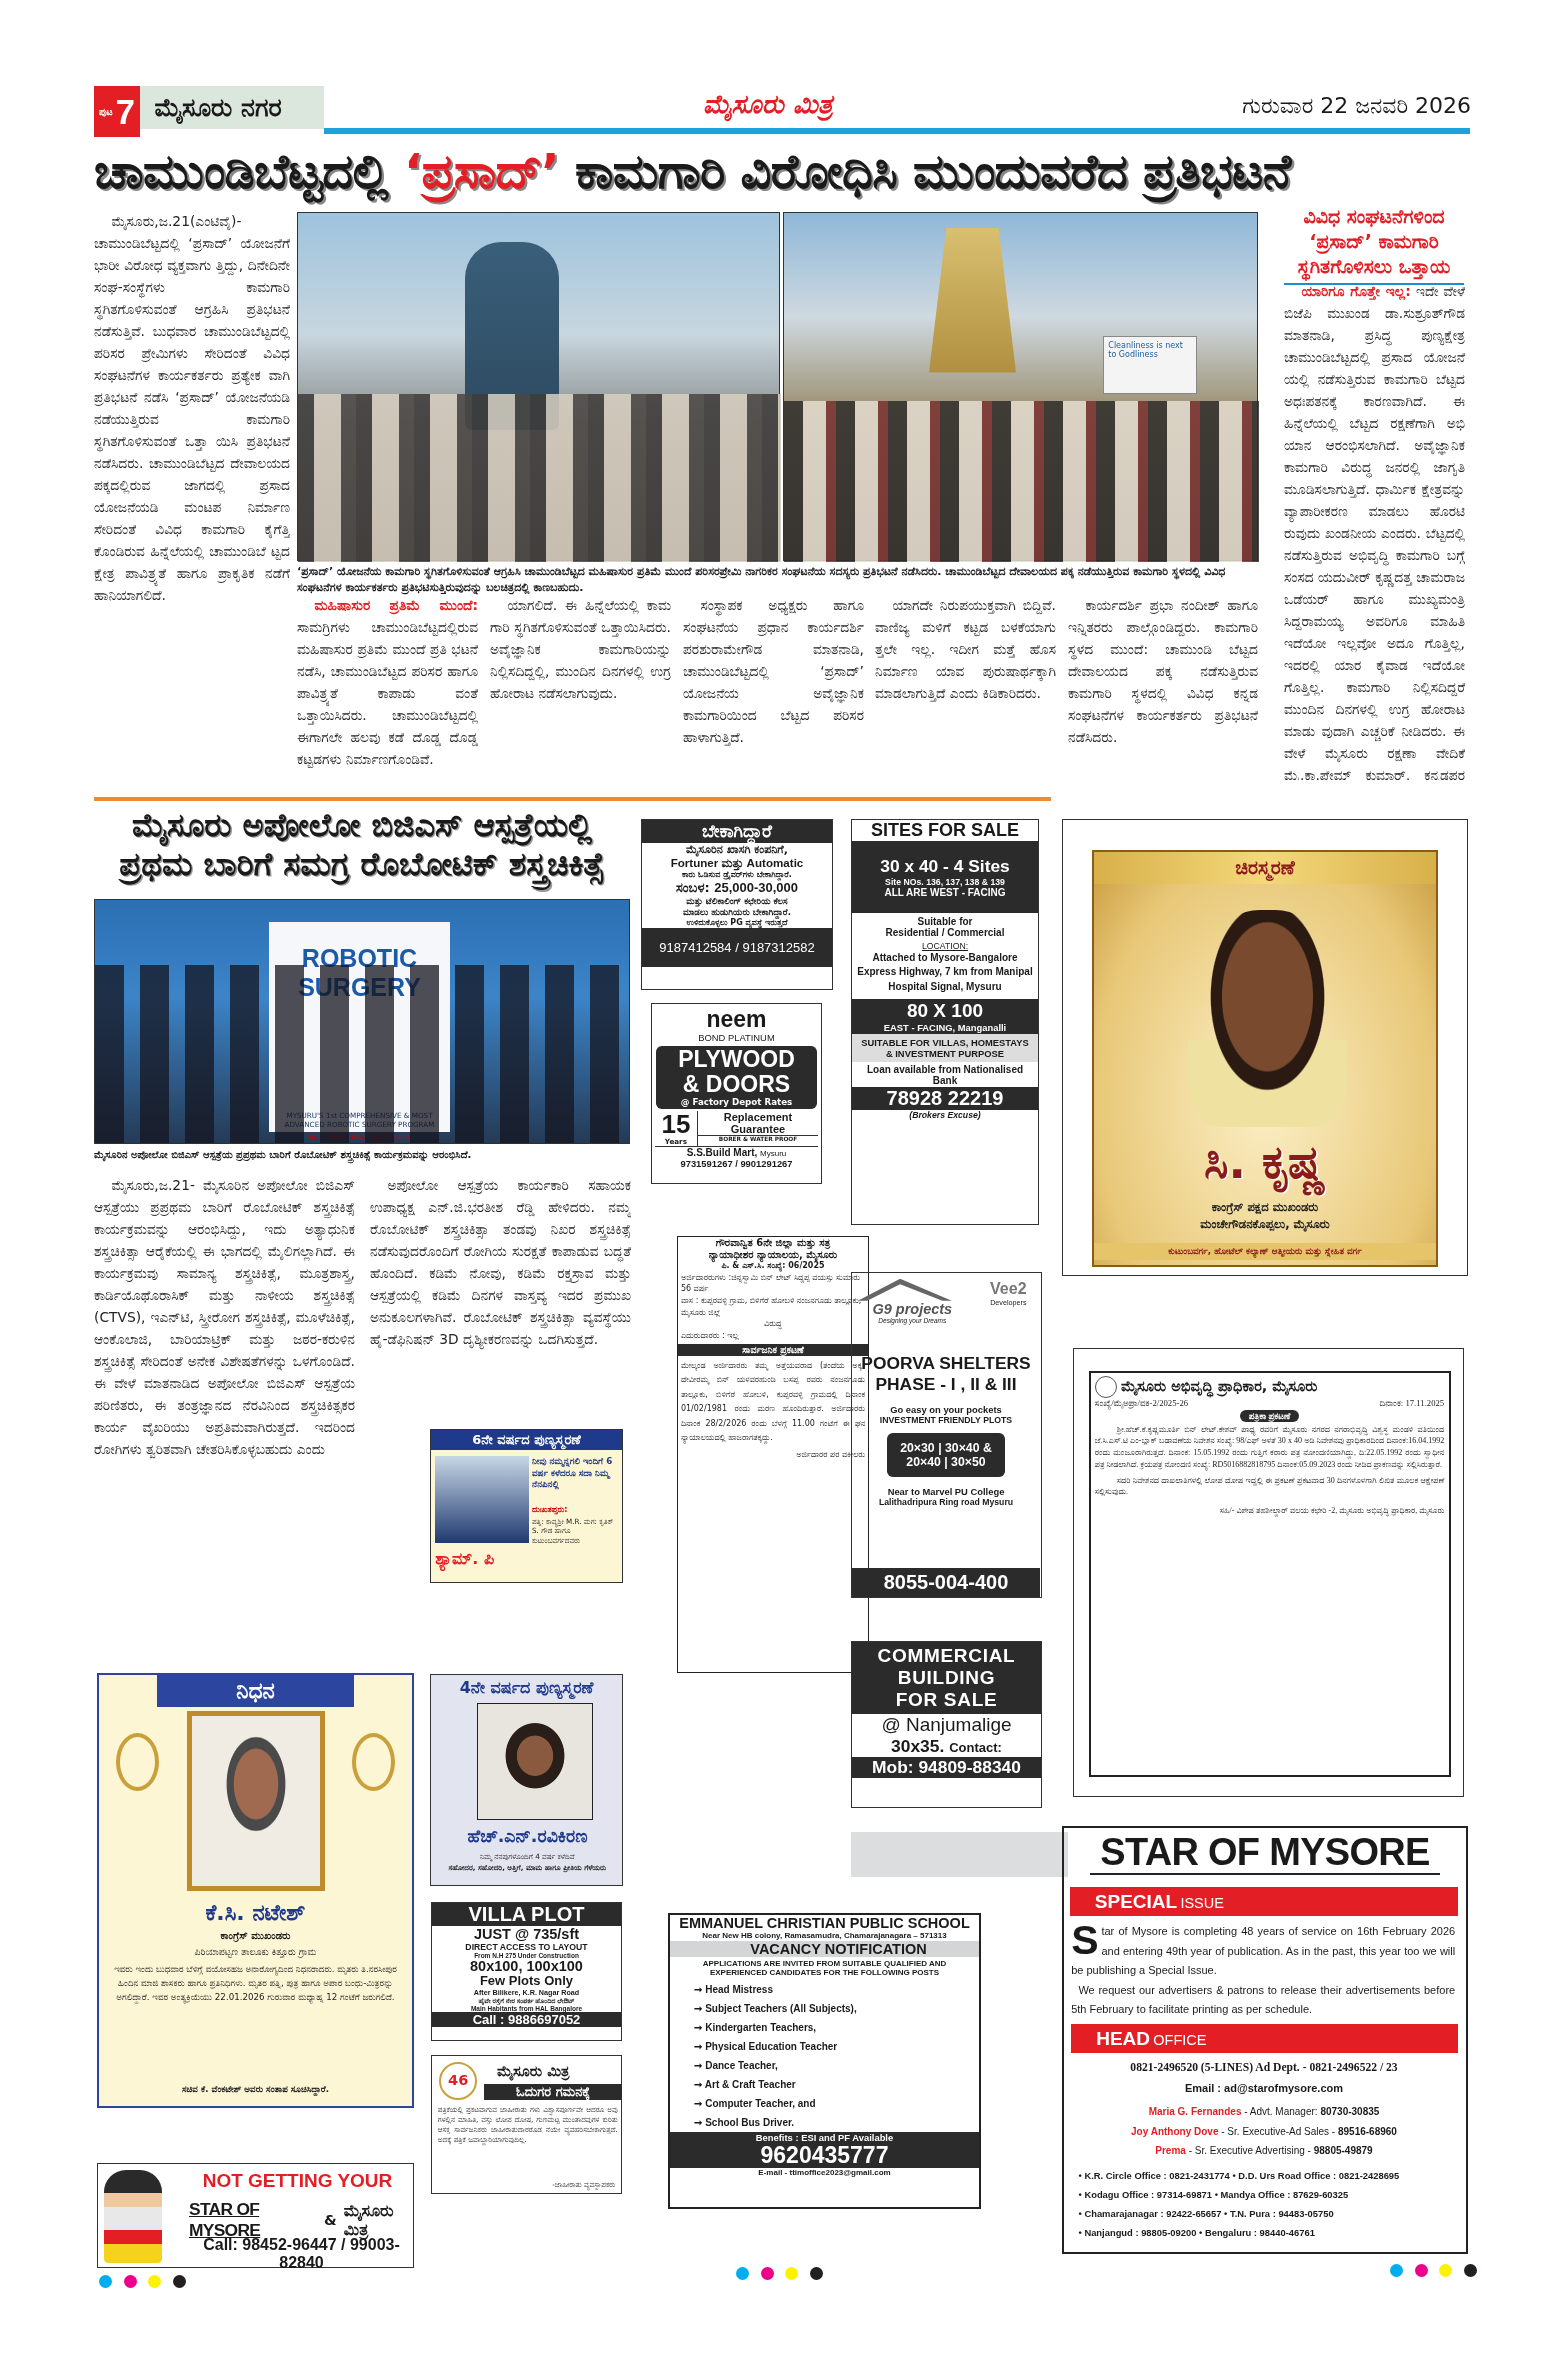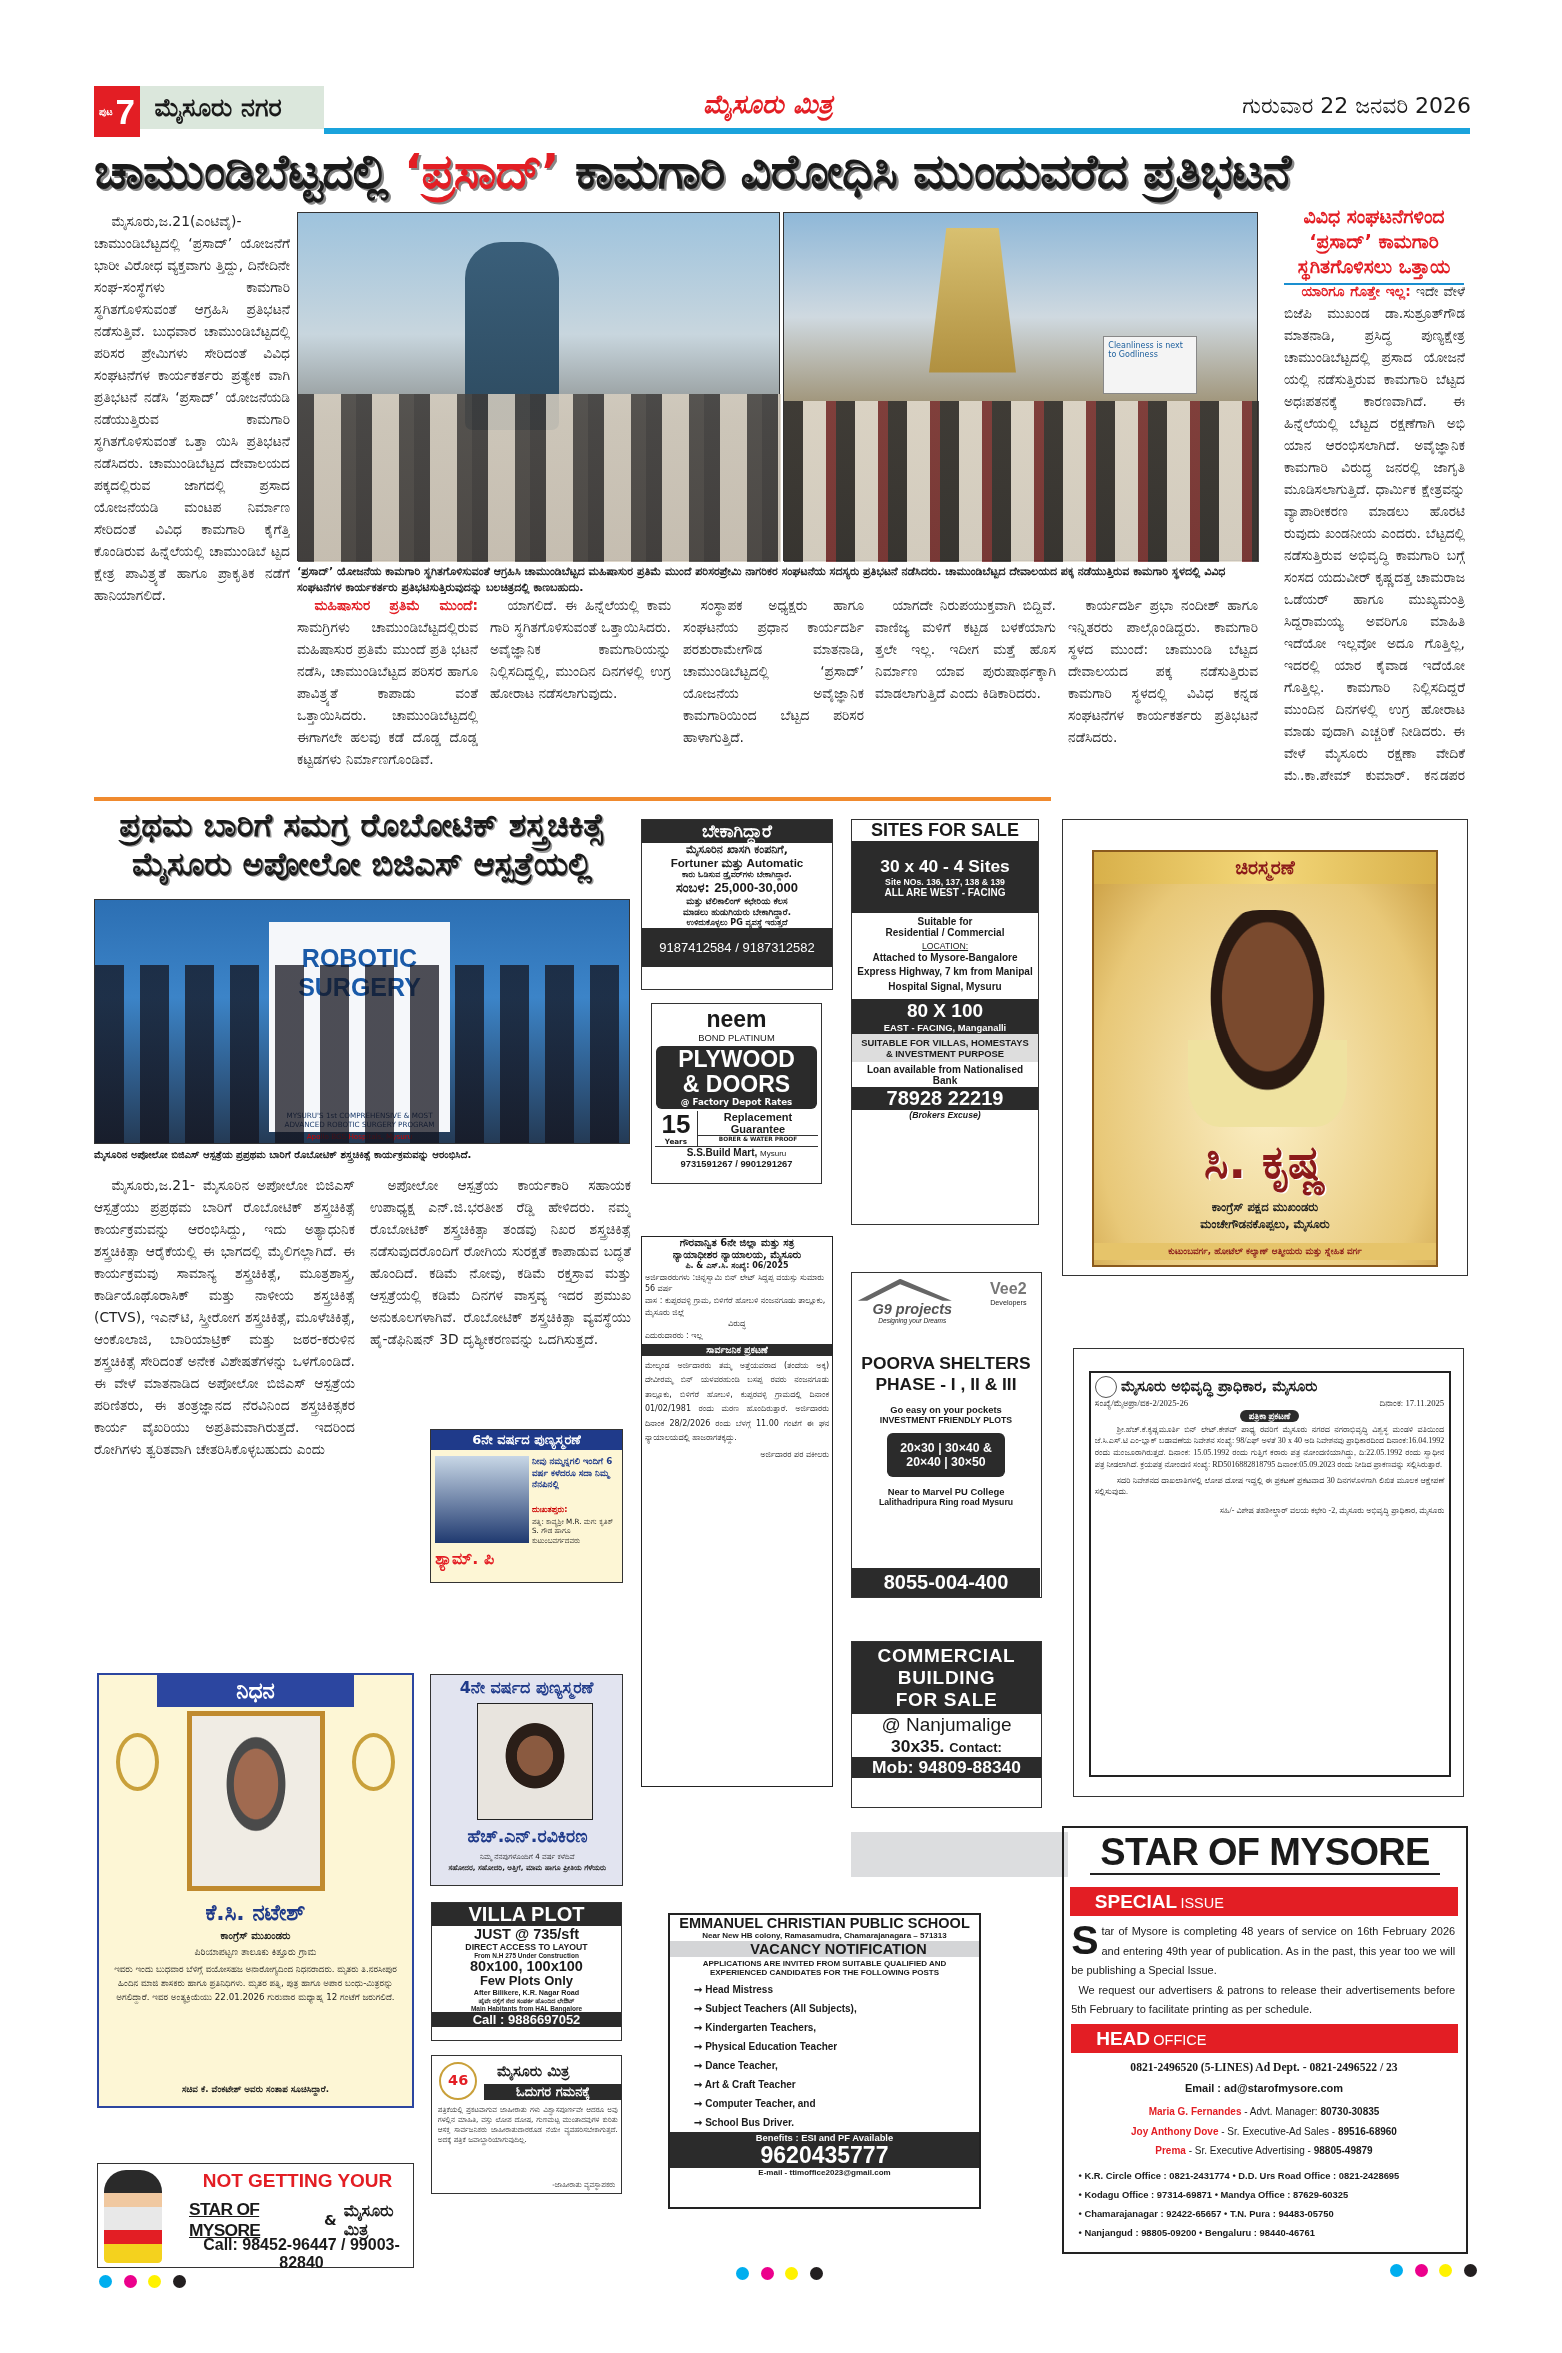--- a/index.html
+++ b/index.html
@@ -69,22 +69,22 @@
 <div class="abs body-text" style="left:875px;top:594px;width:181px;height:196px;overflow:hidden;">
   <p>ಯಾಗದೇ ನಿರುಪಯುಕ್ತವಾಗಿ ಬಿದ್ದಿವೆ. ವಾಣಿಜ್ಯ ಮಳಿಗೆ ಕಟ್ಟಡ ಬಳಕೆಯಾಗು ತ್ತಲೇ ಇಲ್ಲ. ಇದೀಗ ಮತ್ತೆ ಹೊಸ ನಿರ್ಮಾಣ ಯಾವ ಪುರುಷಾರ್ಥಕ್ಕಾಗಿ ಮಾಡಲಾಗುತ್ತಿದೆ ಎಂದು ಕಿಡಿಕಾರಿದರು.</p>
 </div>
 <div class="abs body-text" style="left:1068px;top:594px;width:190px;height:196px;overflow:hidden;">
   <p>ಕಾರ್ಯದರ್ಶಿ ಪ್ರಭಾ ನಂದೀಶ್ ಹಾಗೂ ಇನ್ನಿತರರು ಪಾಲ್ಗೊಂಡಿದ್ದರು. ಕಾಮಗಾರಿ ಸ್ಥಳದ ಮುಂದೆ: ಚಾಮುಂಡಿ ಬೆಟ್ಟದ ದೇವಾಲಯದ ಪಕ್ಕ ನಡೆಸುತ್ತಿರುವ ಕಾಮಗಾರಿ ಸ್ಥಳದಲ್ಲಿ ವಿವಿಧ ಕನ್ನಡ ಸಂಘಟನೆಗಳ ಕಾರ್ಯಕರ್ತರು ಪ್ರತಿಭಟನೆ ನಡೆಸಿದರು.</p>
 </div>
 
 <div class="abs rule-orange" style="left:94px;top:797px;width:957px;"></div>
 
 <div class="abs" style="left:94px;top:806px;width:536px;font-size:32px;line-height:39px;font-weight:bold;text-align:center;text-shadow:1.4px 1.4px 0 #999;">
+  <div>ಮೈಸೂರು ಅಪೋಲೋ ಬಿಜಿಎಸ್ ಆಸ್ಪತ್ರೆಯಲ್ಲಿ</div>
   <div>ಪ್ರಥಮ ಬಾರಿಗೆ ಸಮಗ್ರ ರೊಬೋಟಿಕ್ ಶಸ್ತ್ರಚಿಕಿತ್ಸೆ</div>
-  <div>ಮೈಸೂರು ಅಪೋಲೋ ಬಿಜಿಎಸ್ ಆಸ್ಪತ್ರೆಯಲ್ಲಿ</div>
 </div>
 <div class="abs" style="left:94px;top:899px;width:536px;height:245px;border:0.7px solid #333;background:linear-gradient(180deg,#2c6fb3 0%,#3c84c8 40%,#243a55 100%);overflow:hidden;">
   <div class="abs" style="left:174px;top:22px;width:181px;height:210px;background:#f5f7fa;text-align:center;padding-top:22px;">
     <div style="font-size:25px;font-weight:bold;color:#1a5aa8;font-family:'Liberation Sans',sans-serif;line-height:29px;">ROBOTIC SURGERY</div>
     <div style="font-size:7.2px;color:#1a3a6a;margin-top:109px;padding:0 7.2px;">MYSURU'S 1st COMPREHENSIVE &amp; MOST ADVANCED ROBOTIC SURGERY PROGRAM</div>
     <div style="font-size:7.2px;color:#c00;margin-top:2.9px;">Apollo BGS Hospitals, Mysuru</div>
   </div>
   <div class="abs" style="left:0;top:65px;width:536px;height:180px;background:repeating-linear-gradient(90deg,rgba(20,20,30,.75) 0 29px,transparent 29px 45px);"></div>
 </div>
 <div class="abs" style="left:94px;top:1148px;width:536px;font-size:10px;font-weight:bold;line-height:14.5px;">ಮೈಸೂರಿನ ಅಪೋಲೋ ಬಿಜಿಎಸ್ ಆಸ್ಪತ್ರೆಯ ಪ್ರಪ್ರಥಮ ಬಾರಿಗೆ ರೊಬೋಟಿಕ್ ಶಸ್ತ್ರಚಿಕಿತ್ಸೆ ಕಾರ್ಯಕ್ರಮವನ್ನು ಆರಂಭಿಸಿದೆ.</div>
@@ -169,21 +169,21 @@
     <div style="flex:1;">
       <div style="font-size:11px;font-weight:bold;font-family:'Liberation Sans',sans-serif;">Replacement</div>
       <div style="font-size:11px;font-weight:bold;font-family:'Liberation Sans',sans-serif;">Guarantee</div>
       <div style="font-size:5.8px;font-weight:bold;border-top:0.7px solid #333;">BORER &amp; WATER PROOF</div>
     </div>
   </div>
   <div style="font-size:10px;font-weight:bold;font-family:'Liberation Sans',sans-serif;"><span>S.S.Build Mart,</span> <span style="font-weight:normal;font-size:8px;">Mysuru</span></div>
   <div style="font-size:9.4px;font-weight:bold;font-family:'Liberation Sans',sans-serif;">9731591267 / 9901291267</div>
 </div>
 
-<div class="abs" style="left:641px;top:1236px;width:192px;height:551px;border:1.4px solid #222;font-size:8px;line-height:11.6px;overflow:hidden;">
+<div class="abs" style="left:677px;top:1236px;width:192px;height:437px;border:1.4px solid #222;font-size:8px;line-height:11.6px;overflow:hidden;">
   <div style="text-align:center;font-size:10px;font-weight:bold;">ಗೌರವಾನ್ವಿತ 6ನೇ ಜಿಲ್ಲಾ ಮತ್ತು ಸತ್ರ</div>
   <div style="text-align:center;font-size:10px;font-weight:bold;">ನ್ಯಾಯಾಧೀಶರ ನ್ಯಾಯಾಲಯ, ಮೈಸೂರು</div>
   <div style="text-align:center;font-weight:bold;">ಪಿ. &amp; ಎಸ್.ಸಿ. ಸಂಖ್ಯೆ: 06/2025</div>
   <div style="padding:0 2.9px;">ಅರ್ಜಿದಾರರುಗಳು :ಚಿನ್ನಸ್ವಾಮಿ ಬಿನ್ ಲೇಟ್ ಸಿದ್ದಪ್ಪ ವಯಸ್ಸು ಸುಮಾರು 56 ವರ್ಷ</div>
   <div style="padding:0 2.9px;">ವಾಸ : ಕುಪ್ಪರವಳ್ಳಿ ಗ್ರಾಮ, ಬಿಳಿಗೆರೆ ಹೋಬಳಿ ನಂಜನಗೂಡು ತಾಲ್ಲೂಕು, ಮೈಸೂರು ಜಿಲ್ಲೆ</div>
   <div style="text-align:center;">ವಿರುದ್ಧ</div>
   <div style="padding:0 2.9px;">ಎದುರುದಾರರು : ಇಲ್ಲ</div>
   <div class="dark" style="text-align:center;font-weight:bold;font-size:9.4px;margin:2.9px 0;">ಸಾರ್ವಜನಿಕ ಪ್ರಕಟಣೆ</div>
   <div style="padding:0 2.9px;text-align:justify;line-height:14.5px;">ಮೇಲ್ಕಂಡ ಅರ್ಜಿದಾರರು ತಮ್ಮ ಅತ್ತೆಯವರಾದ (ತಂದೆಯ ಅಕ್ಕ) ದೇವೀರಮ್ಮ ಬಿನ್ ಯಳವರಹುಂಡಿ ಬಸಪ್ಪ ರವರು ನಂಜನಗೂಡು ತಾಲ್ಲೂಕು, ಬಿಳಿಗೆರೆ ಹೋಬಳಿ, ಕುಪ್ಪರವಳ್ಳಿ ಗ್ರಾಮದಲ್ಲಿ ದಿನಾಂಕ 01/02/1981 ರಂದು ಮರಣ ಹೊಂದಿರುತ್ತಾರೆ. ಅರ್ಜಿದಾರರು ದಿನಾಂಕ 28/2/2026 ರಂದು ಬೆಳಗ್ಗೆ 11.00 ಗಂಟೆಗೆ ಈ ಘನ ನ್ಯಾಯಾಲಯದಲ್ಲಿ ಹಾಜರಾಗತಕ್ಕದ್ದು.</div>
   <div style="text-align:right;padding:2.9px;">ಅರ್ಜಿದಾರರ ಪರ ವಕೀಲರು</div>

